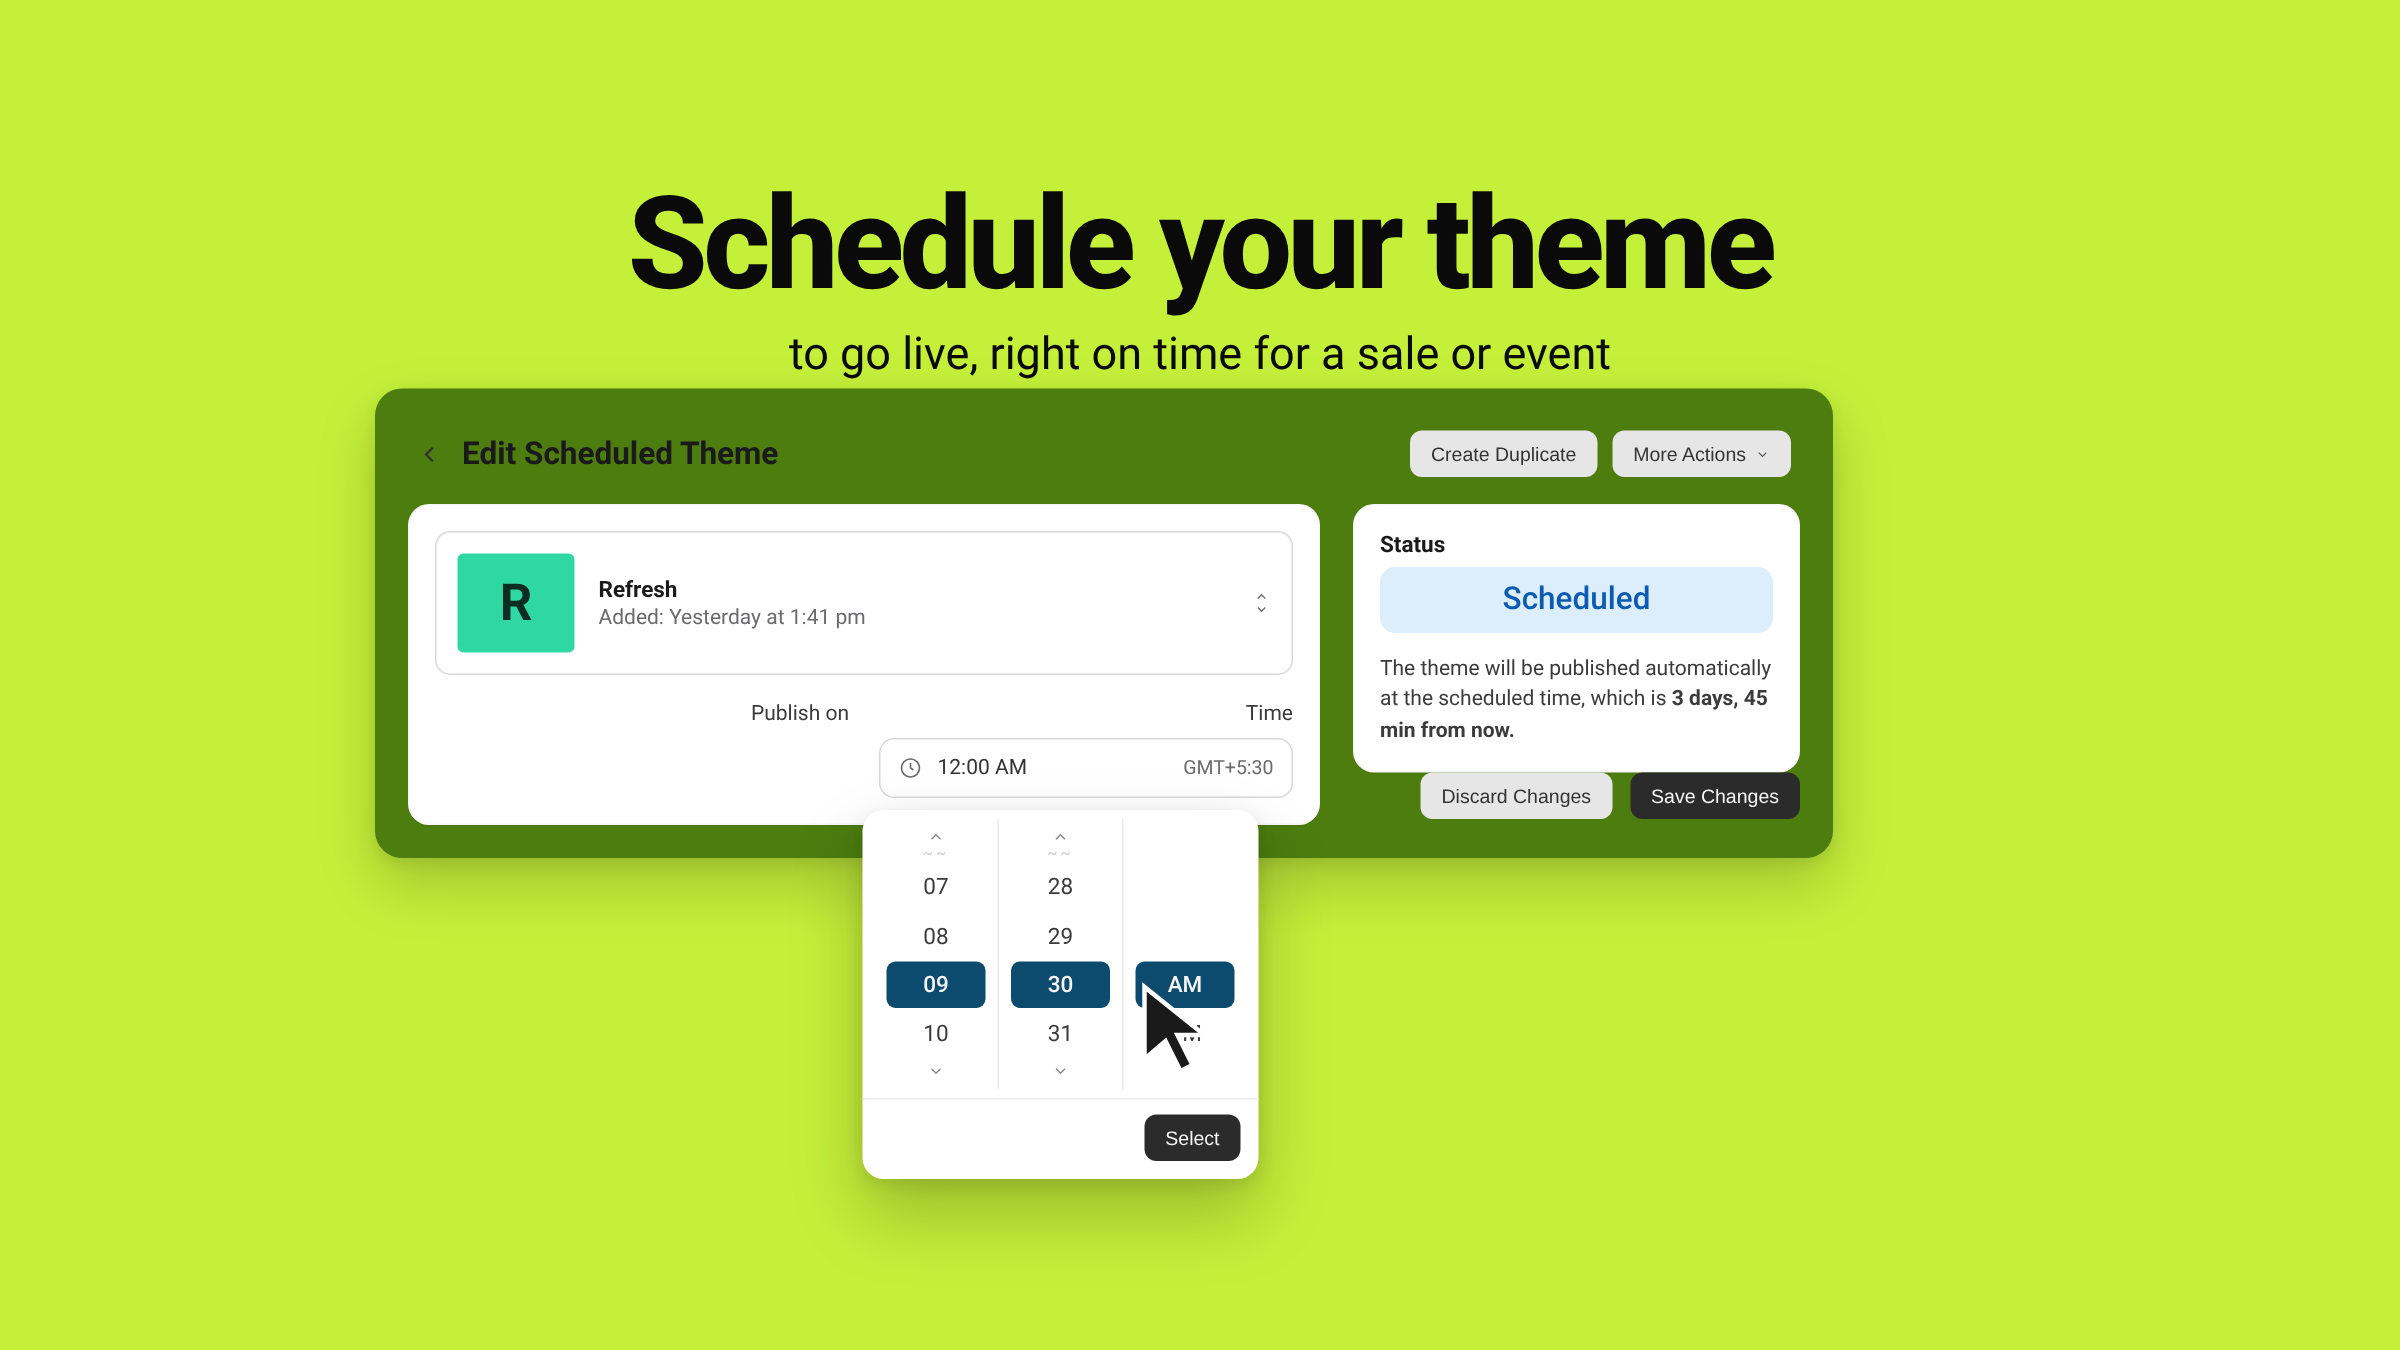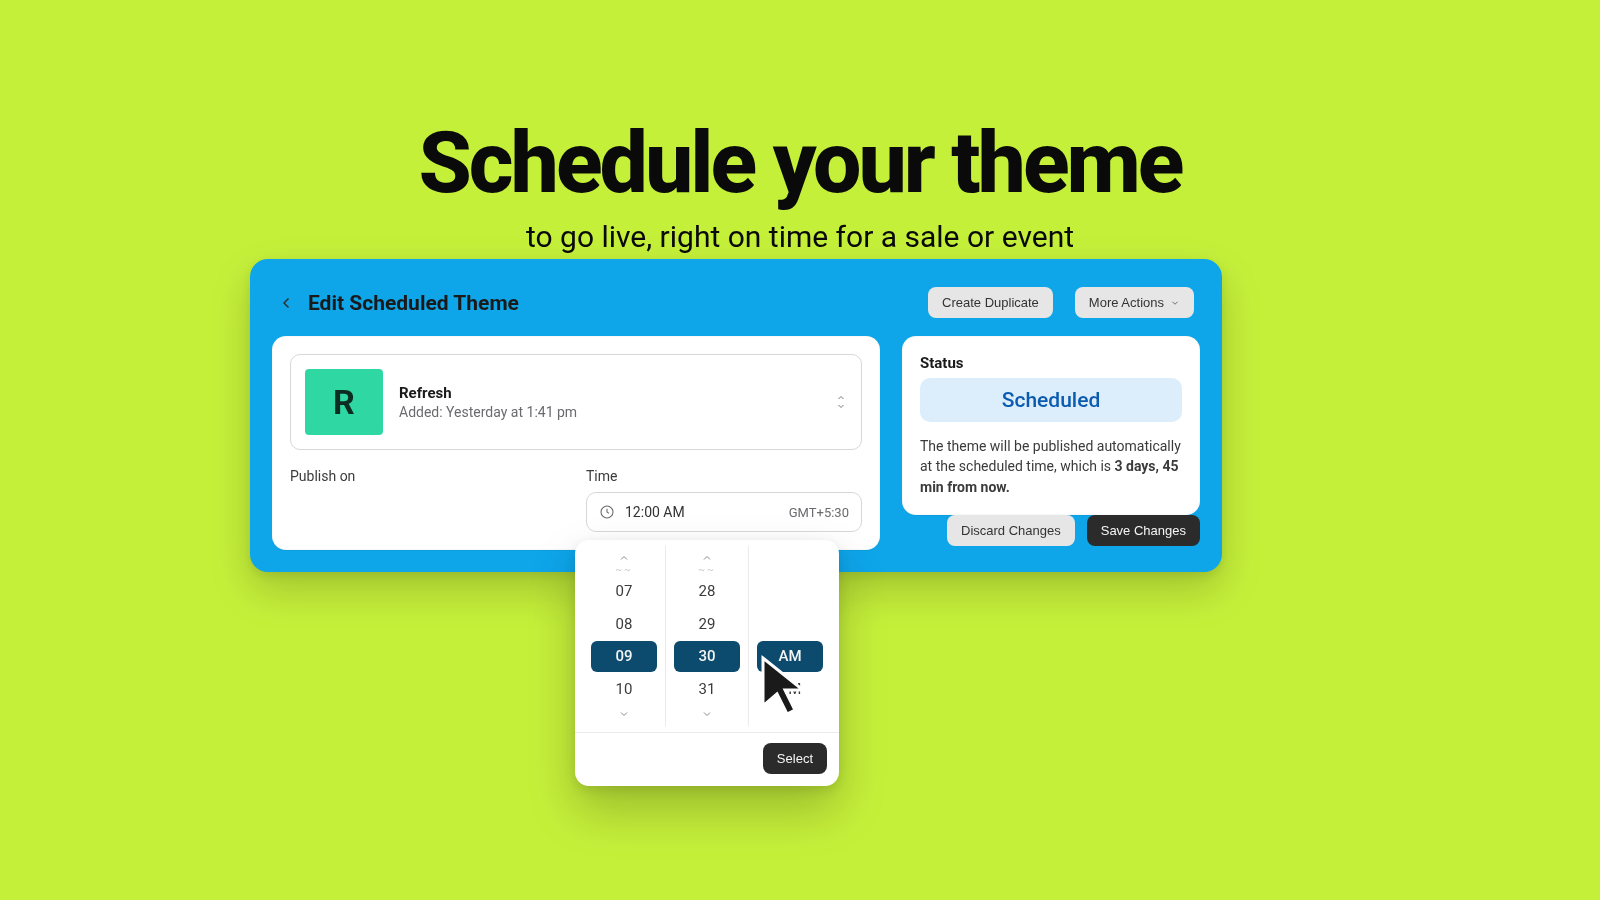--- a/index.html
+++ b/index.html
@@ -26,21 +26,21 @@
     font-size: 30px;
     font-weight: 400;
     color: #0a0a0a;
     margin-top: 6px;
   }
   .panel {
     position: absolute;
     left: 250px;
     top: 259px;
     width: 972px;
-    background: #0ea5e9;
+    background: #4d7c0f;
     border-radius: 18px;
     box-shadow: 0 18px 40px rgba(0,0,0,0.18), 0 4px 10px rgba(0,0,0,0.08);
     padding: 22px;
   }
   .panel-header {
     display: flex;
     align-items: center;
     justify-content: space-between;
     padding: 6px 6px 18px 6px;
   }
@@ -53,21 +53,21 @@
     width: 18px; height: 18px; display:flex; align-items:center; justify-content:center;
     stroke: #303030; stroke-width: 2; fill: none;
   }
   .panel-title {
     font-size: 21px;
     font-weight: 700;
     color: #1a1a1a;
   }
   .panel-actions {
     display: flex;
-    gap: 22px;
+    gap: 10px;
     align-items: flex-end;
   }
   .btn {
     border: none;
     border-radius: 8px;
     padding: 8px 14px;
     font-size: 13px;
     font-weight: 500;
     cursor: pointer;
     display: inline-flex;
@@ -124,21 +124,21 @@
     align-items: center;
     justify-content: center;
     font-size: 34px;
     font-weight: 700;
     color: #0c2d21;
   }
   .theme-name { font-size: 15px; font-weight: 700; }
   .theme-meta { font-size: 14px; color: #6b6b6f; margin-top: 2px; }
   .updown { width:12px; height:18px; stroke:#6b6b6f; stroke-width:1.8; fill:none; }
   .row2 { display:flex; gap:20px; }
-  .col2 { flex:1; }
+  .col2 { flex:1;text-align:right; }
   .input {
     display:flex;
     align-items:center;
     justify-content:space-between;
     border:1px solid #d8d8da;
     border-radius:10px;
     padding:8px 12px;
     height:40px;
     font-size:14px;
     color:#333;

